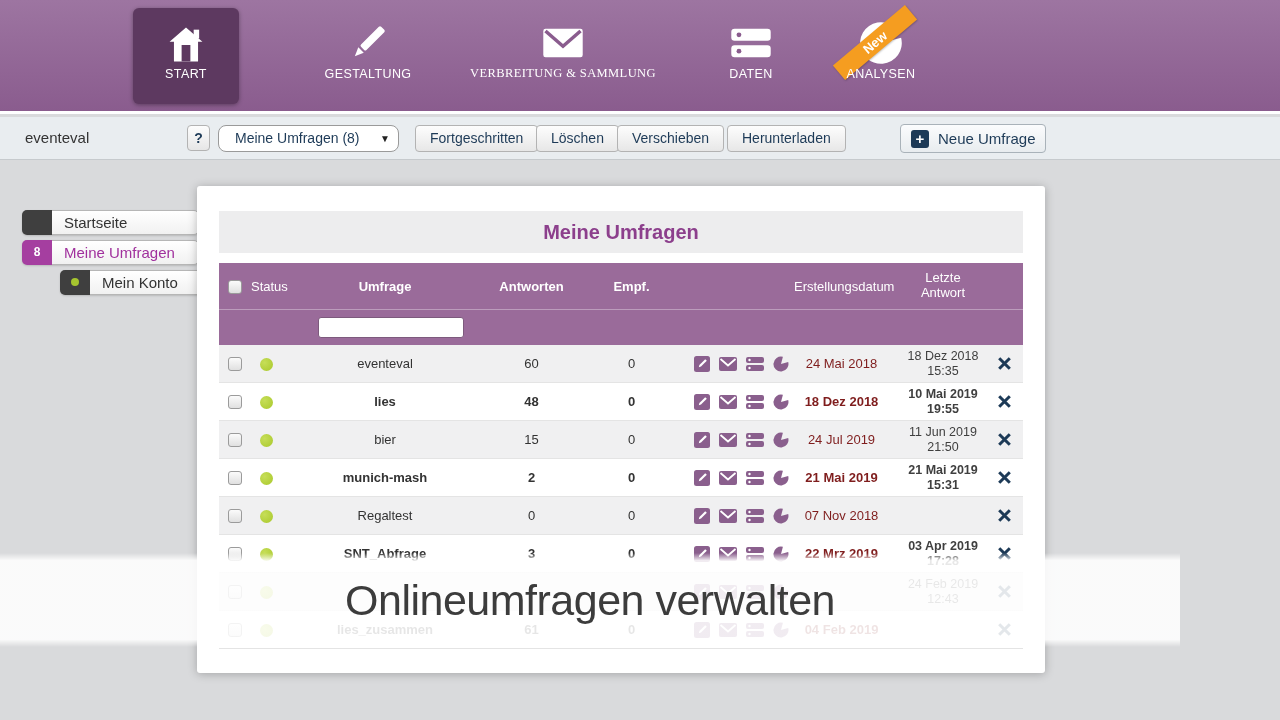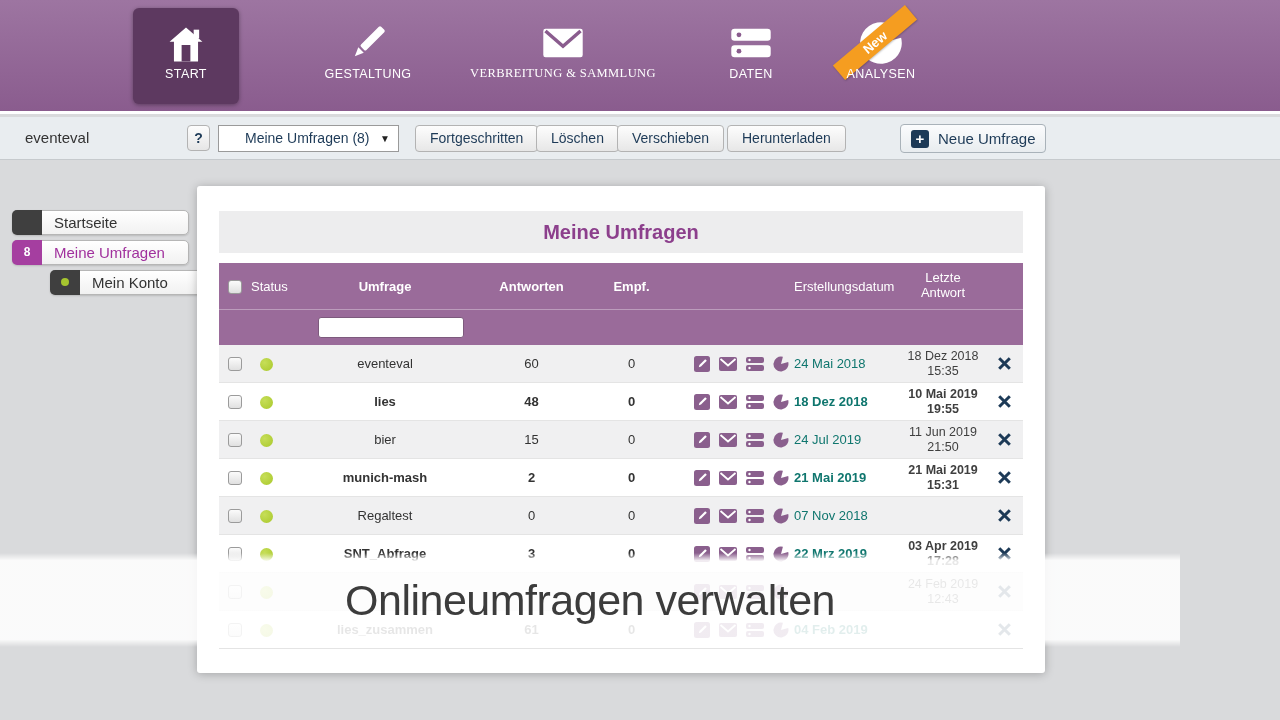--- a/index.html
+++ b/index.html
@@ -19,35 +19,35 @@
             text-align:center; line-height:19px; box-shadow:0 1px 2px rgba(0,0,0,.25); }
 
   
   .toolbar { position:absolute; left:0; top:117px; width:1280px; height:43px;
              background:#e9edf0; border-bottom:1px solid #c6cacd; z-index:5; }
   .tb-context { position:absolute; left:25px; top:12px; font-size:15px; color:#333; }
   .tb-help { position:absolute; left:187px; top:8px; width:23px; height:26px;
              background:linear-gradient(180deg,#fdfdfd,#e6e6e6); border:1px solid #b3b3b3;
              border-radius:4px; color:#1d3a57; font-size:14px; font-weight:bold; text-align:center; line-height:24px; cursor:pointer; }
   .tb-select { position:absolute; left:218px; top:8px; width:181px; height:27px; background:#fff;
-               border:1px solid #9a9a9a; border-radius:0; font-size:14px; color:#1d3a57;
-               line-height:25px; padding-left:26px; cursor:pointer; }
+               border:1px solid #9a9a9a; border-radius:8px; font-size:14px; color:#1d3a57;
+               line-height:25px; padding-left:16px; cursor:pointer; }
   .tb-select .arrow { position:absolute; right:8px; top:0; font-size:10px; color:#222; }
   .tb-btn { position:absolute; top:8px; height:27px; background:linear-gradient(180deg,#fdfdfd,#e7e7e7);
             border:1px solid #b3b3b3; border-radius:4px; color:#1d3a57; font-size:14px;
             text-align:center; line-height:25px; padding:0 14px; white-space:nowrap; cursor:pointer; }
   .tb-new { position:absolute; left:900px; top:7px; width:146px; height:29px;
             background:linear-gradient(180deg,#fbfcfd,#e8ecef); border:1px solid #a9b2b9;
             border-radius:4px; display:flex; align-items:center; gap:9px; padding-left:10px;
             color:#1d3a57; font-size:15px; cursor:pointer; }
   .plus-sq { width:18px; height:18px; background:#1d3a57; border-radius:3px; color:#fff;
              font-size:15px; font-weight:bold; text-align:center; line-height:17px; }
 
   
-  .side-item { position:absolute; left:12px; width:177px; height:25px;
+  .side-item { position:absolute; left:22px; width:177px; height:25px;
                background:linear-gradient(180deg,#ffffff,#f1f1f1); border:1px solid #b6b6b6;
                border-radius:5px; display:flex; align-items:center; cursor:pointer;
                box-shadow:0 1px 2px rgba(0,0,0,.15); }
   .side-key { width:30px; height:25px; margin:-1px 0 0 -1px; border-radius:5px 0 0 5px;
               display:flex; align-items:center; justify-content:center; }
   .side-key.dark { background:#3f3f3f; }
   .side-key.magenta { background:#a53ea0; color:#fff; font-size:12px; font-weight:bold; }
   .side-label { padding-left:12px; font-size:15px; color:#333; }
   .side-label.magenta { color:#a0309d; }
   .mini-dot { width:8px; height:8px; border-radius:50%; background:#a6c52f; }
@@ -64,21 +64,21 @@
   .hc { text-align:center;font-weight:bold; }
   .hl { white-space:nowrap; overflow:visible; }
   .hr { text-align:right; }
   .h2line { text-align:center; line-height:1.15; }
   .filter-input { position:absolute; left:99px; top:7px; width:146px; height:21px;
                   border:1px solid #7d5a7d; border-radius:3px; background:#fff; padding:0 5px; font-size:12px; }
   .trow { height:38px; font-size:13px; color:#333; border-bottom:1px solid #e4e4e4; }
   .trow.odd { background:#f0f0f1; }
   .trow.even { background:#ffffff;font-weight:bold; }
   .cc { text-align:center; }
-  .c-date { text-align:left; color:#0f766e; }
+  .c-date { text-align:center; color:#7f1d1d; }
   .c-letzte { text-align:center; font-size:12.5px; line-height:1.2; color:#3f3f3f; }
   .checkbox { display:inline-block; width:14px; height:14px; border:1px solid #9b9b9b; border-radius:3px;
               background:linear-gradient(180deg,#fbfbfb,#e0e0e0); cursor:pointer; vertical-align:middle; }
   .dot { display:inline-block; width:13px; height:13px; border-radius:50%;
          background:radial-gradient(circle at 35% 35%,#c6de58,#a9c82b); vertical-align:middle; }
   .icons { display:flex; justify-content:center; align-items:center; gap:9px; }
   .icon-btn { display:inline-flex; cursor:pointer; }
   .x-btn { display:inline-flex; cursor:pointer; }
 
   

